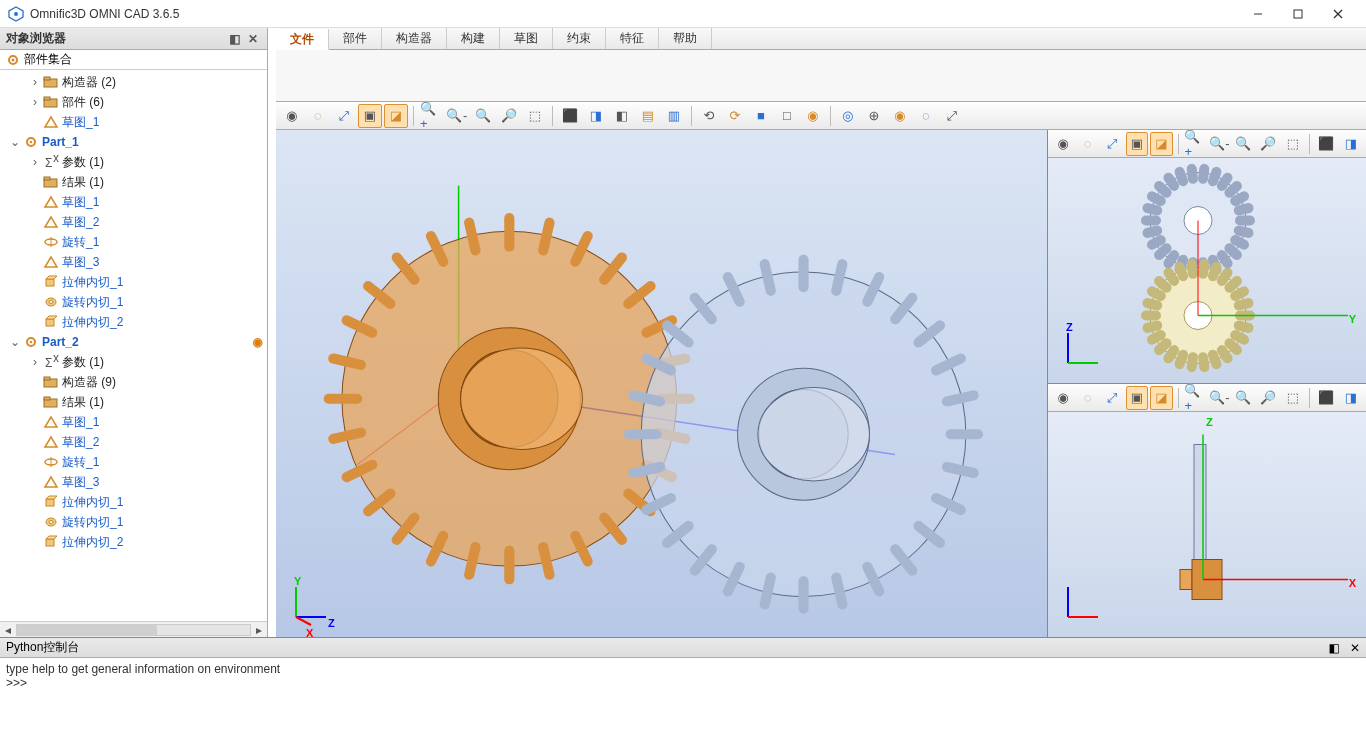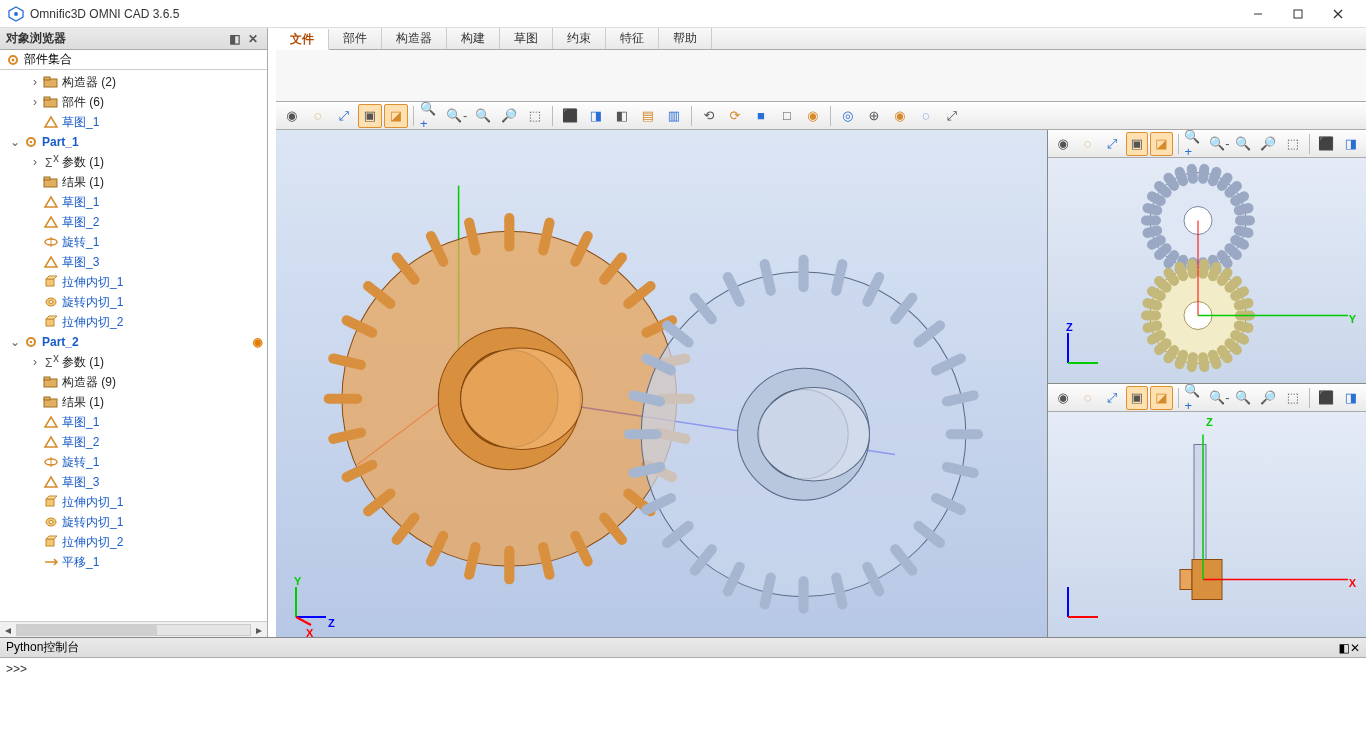--- a/index.html
+++ b/index.html
@@ -59,21 +59,21 @@
 .vp-right { width: 318px; display: flex; flex-direction: column; }
 .vp-small { flex: 1; background: linear-gradient(#e8eef8,#c9d6ea); position: relative; border-bottom: 1px solid #888; }
 .vp-small:last-child { border-bottom: none; }
 .vp-small .tbar { position: relative; z-index: 2; }
 
 .triad { position: absolute; left: 10px; bottom: 10px; width: 50px; height: 50px; }
 .axislbl { position:absolute; font-size:11px; font-weight:bold; }
 
 
 .console-wrap { border-top: 1px solid #888; }
-.console-hdr { height: 20px; background: linear-gradient(#eaeaea,#dcdcdc); display: flex; align-items: center; padding: 0 6px; border-bottom: 1px solid #aaa; }
+.console-hdr { height: 20px; background: linear-gradient(#eaeaea,#dcdcdc); display: flex; align-items: center; padding: 0 6px; border-bottom: 1px solid #aaa; gap: 10px; }
 .console-hdr .spacer { flex:1; }
 .console { height: 80px; background: #fff; padding: 4px 6px; font-family: Consolas, monospace; font-size: 11px; color: #333; overflow: auto; }
 
 
 svg { display: block; }
 </style>
 </head>
 <body>
 
 <div class="titlebar">
@@ -325,28 +325,20 @@
           <span class="lbl link">旋转内切_1</span>
         </div>
         <div class="tree-row" style="padding-left: 42px;">
           <span class="ic">
             <svg width="16" height="14">
               <rect x="3" y="4" width="8" height="7" fill="#f4c777" stroke="#c68a2a"></rect>
               <polygon points="3,4 6,1 14,1 11,4" fill="#f8dca8" stroke="#c68a2a"></polygon>
             </svg>
           </span>
           <span class="lbl link">拉伸内切_2</span>
-        </div>
-        <div class="tree-row" style="padding-left: 42px;">
-          <span class="ic">
-            <svg width="16" height="14">
-              <path d="M2 7 L14 7 M11 4 L14 7 L11 10" fill="none" stroke="#d68a2a" stroke-width="1.5"></path>
-            </svg>
-          </span>
-          <span class="lbl link">平移_1</span>
         </div>
       </div>
     <div class="hscroll">
       <span class="arrow">◂</span>
       <div class="track">
           <div class="thumb"></div>
         </div>
       <span class="arrow">▸</span>
     </div>
   </div>
@@ -721,15 +713,16 @@
 </div>
 
 <div class="console-wrap">
   <div class="console-hdr">
     <span>Python控制台</span>
     <span class="spacer"></span>
     <span class="pbtn">◧</span>
     <span class="pbtn">✕</span>
   </div>
   <div class="console">
+    <div>type help to get general information on environment</div>
     <div>&gt;&gt;&gt;</div>
   </div>
 </div>
 
 </body></html>

